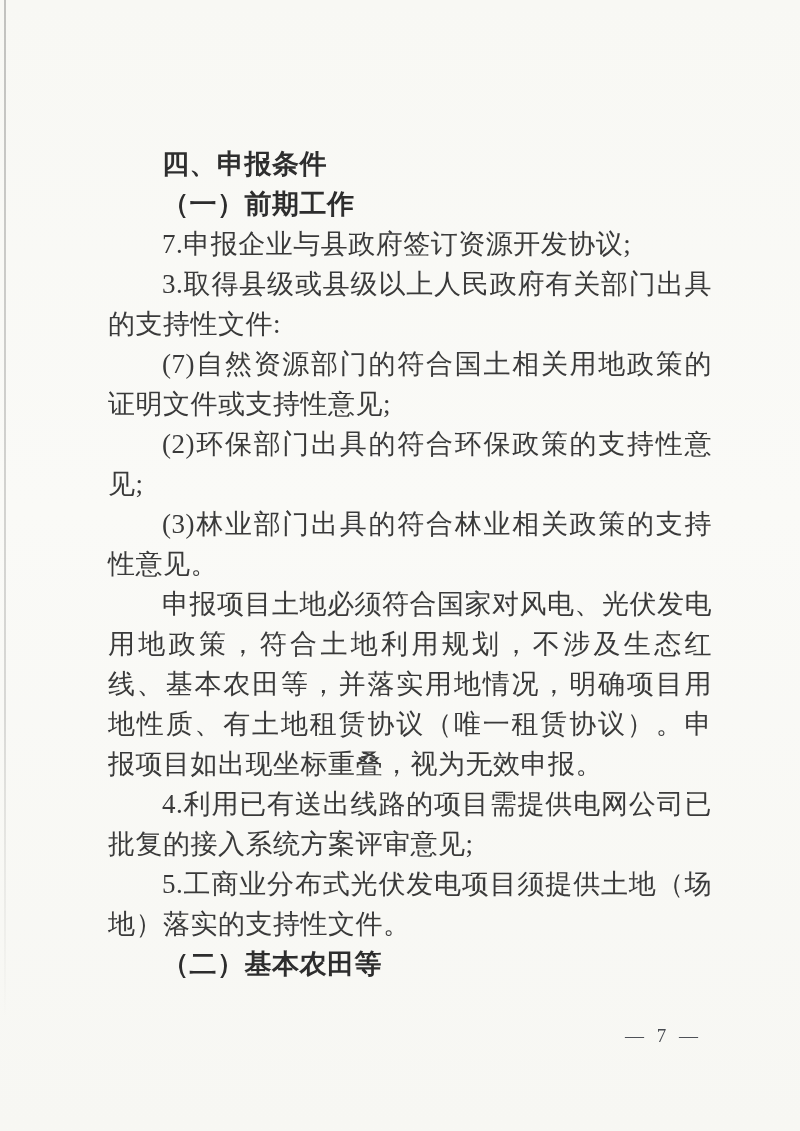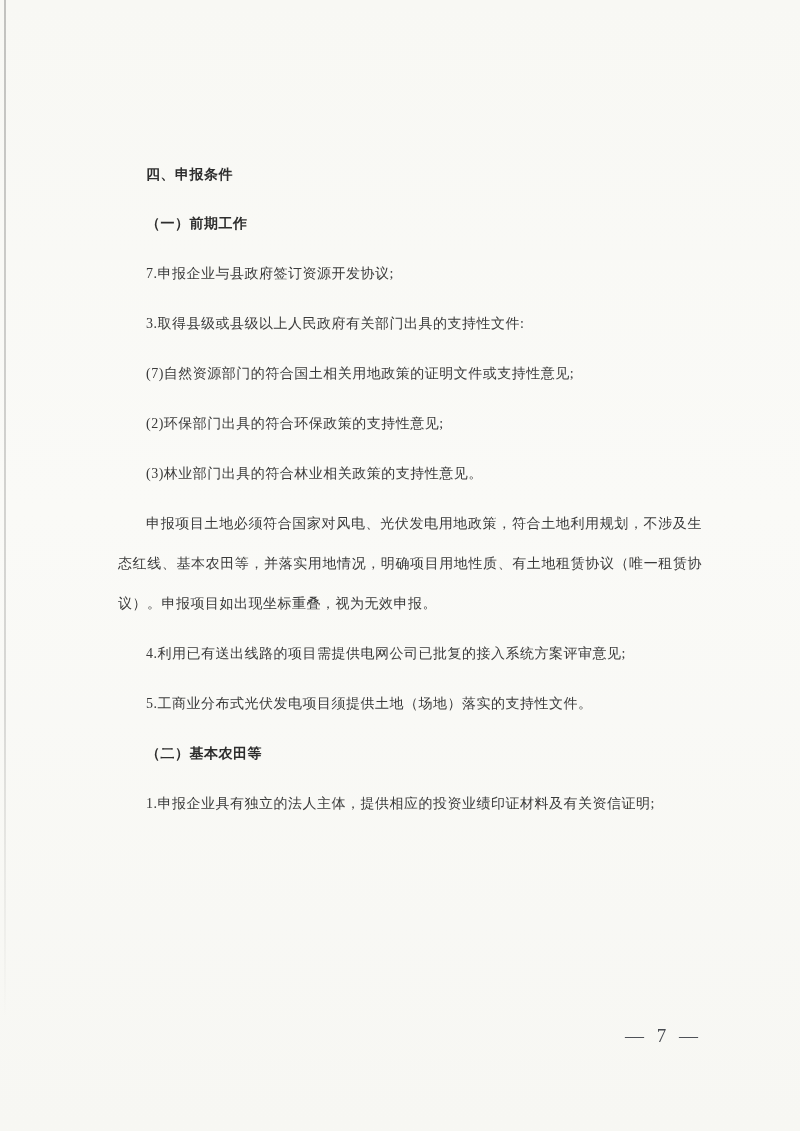--- a/index.html
+++ b/index.html
@@ -35,23 +35,23 @@
   }
   .content {
     position: absolute;
     left: 108px;
     top: 144px;
     width: 604px;
   }
   .content h1,
   .content h2,
   .content p {
-    margin: 10px;
+    margin: 0;
     padding: 0;
-    font-size: 14px;
+    font-size: 27px;
     line-height: 40px;
     text-indent: 2em;
     text-align: justify;
     letter-spacing: 0.5px;
     font-weight: normal;
   }
   h1.doc-heading {
     font-family: "Liberation Sans", "DejaVu Sans", sans-serif;
     font-weight: bold;
     color: #2e2e2e;
@@ -89,17 +89,16 @@
     <p>3.取得县级或县级以上人民政府有关部门出具的支持性文件:</p>
     <p>(7)自然资源部门的符合国土相关用地政策的证明文件或支持性意见;</p>
     <p>(2)环保部门出具的符合环保政策的支持性意见;</p>
     <p>(3)林业部门出具的符合林业相关政策的支持性意见。</p>
     <p>申报项目土地必须符合国家对风电、光伏发电用地政策，符合土地利用规划，不涉及生态红线、基本农田等，并落实用地情况，明确项目用地性质、有土地租赁协议（唯一租赁协议）。申报项目如出现坐标重叠，视为无效申报。</p>
     <p>4.利用已有送出线路的项目需提供电网公司已批复的接入系统方案评审意见;</p>
     <p>5.工商业分布式光伏发电项目须提供土地（场地）落实的支持性文件。</p>
 
     <h2 class="sub-heading">（二）基本农田等</h2>
 
-    <p>1.申报企业具有独立的法人主体，提供相应的投资业绩印证材料及有关资信证明;</p>
   </div>
 
   <div class="page-footer">— 7 —</div>
 </div>
 
 </body></html>

